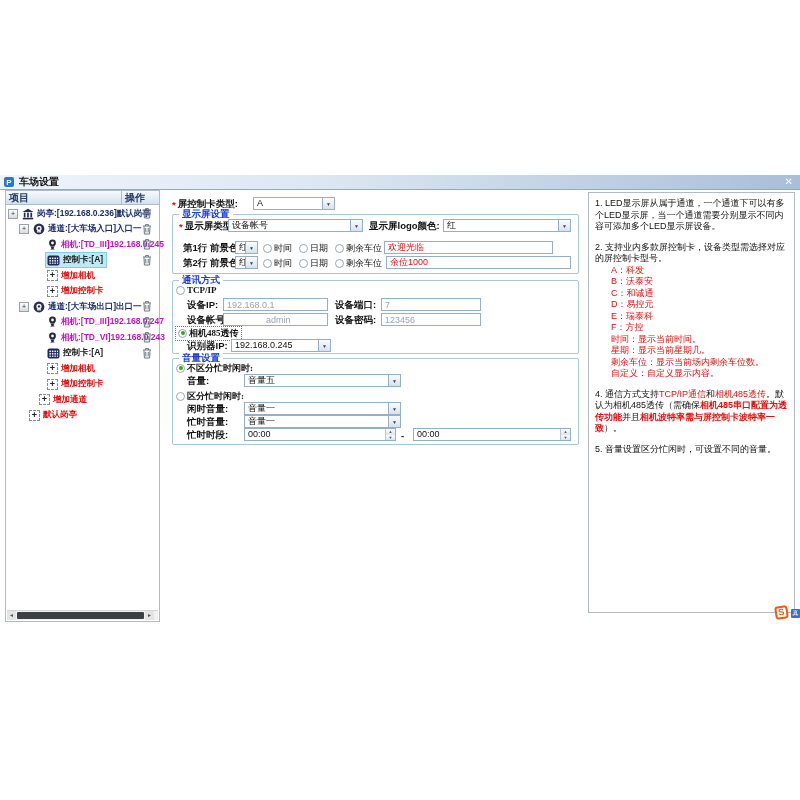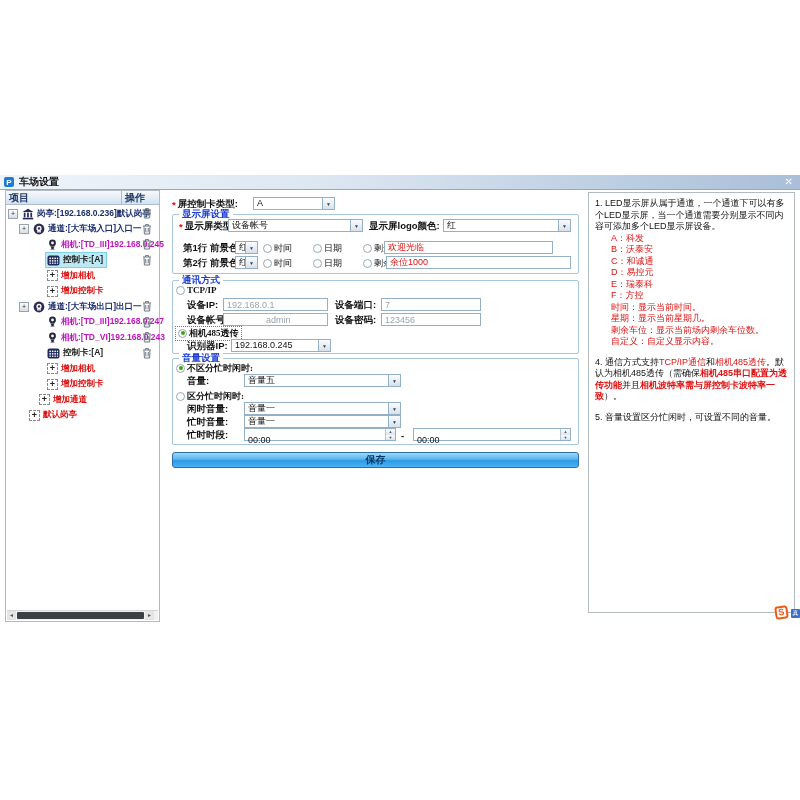--- a/index.html
+++ b/index.html
@@ -56,27 +56,27 @@
           font-size:9px;padding:0 3px;font-family:inherit;color:#111;}
   .tinput.dim{color:#9aa4ae;}
   .tinput.redtext{color:#e01010;}
   .radio{width:9px;height:9px;border-radius:50%;border:1px solid #9aa8b4;background:#fff;
          display:inline-block;position:relative;flex:none;margin-right:2px;box-sizing:border-box;}
   .radio.on::after{content:'';position:absolute;left:1.5px;top:1.5px;width:4px;height:4px;border-radius:50%;background:#3aa414;}
   .rlabel{font-size:9px;color:#111;}
   .rbold{font-weight:bold;font-family:Liberation Serif, serif;}
   .focusbox{outline:1px dotted #777;padding:0 2px;}
   .spin{position:absolute;height:13px;border:1px solid #94b0c6;box-sizing:border-box;background:#fff;display:flex;}
-  .spin .sval{flex:1;font-size:9px;line-height:11px;padding:6px 3px;}
+  .spin .sval{flex:1;font-size:9px;line-height:11px;padding:0 3px;}
   .spin .sbtns{width:9px;border-left:1px solid #b7c6d4;display:flex;flex-direction:column;}
   .spin .sbtns span{flex:1;font-size:4px;line-height:5px;text-align:center;color:#556;background:linear-gradient(#fafcfe,#dde5ec);}
   .save-btn{position:absolute;left:4px;top:262px;width:405px;height:14px;border:1px solid #2b6ea8;border-radius:3px;
             background:linear-gradient(#9ed8f8 0%,#57b5ee 45%,#2d9ae6 55%,#4fb2f2 100%);
             color:#0a3a66;font-weight:bold;font-size:10px;text-align:center;line-height:14px;cursor:pointer;}
-  .radgroup{display:flex;align-items:center;gap:21px;}
+  .radgroup{display:flex;align-items:center;gap:7px;}
   .radgroup .opt{display:flex;align-items:center;}
   
   .tipspanel{position:absolute;left:588px;top:192px;width:207px;height:421px;background:#fff;
              border:1px solid #b4bac2;box-sizing:border-box;padding:5px 6px;overflow:hidden;}
   .tips-title{text-align:center;font-size:11px;font-weight:bold;margin:2px 0 8px 0;}
   .tipline{font-size:9px;line-height:11.5px;}
   .tipline.gap{margin-top:9px;}
   .tipline.ind1{padding-left:16px;}
   .seg-black{color:#111;}
   .seg-red{color:#e01010;}
@@ -583,26 +583,26 @@
       </div>
       <div class="spin" style="left:240px;top:69px;width:158px;">
         <span class="sval">00:00</span>
         <span class="sbtns">
             <span>▲</span>
             <span>▼</span>
           </span>
       </div>
     </div>
 
-    <div class="save-btn">保存</div>
   </div>
 
   <div class="tipspanel">
     <div>
         <div class="tipline ind0"><span class="seg-black">1.  LED显示屏从属于通道，一个通道下可以有多个LED显示屏，当一个通道需要分别显示不同内容可添加多个LED显示屏设备。</span></div>
+        <div class="tipline ind0 gap"><span class="seg-black">2.  支持业内多款屏控制卡，设备类型需选择对应的屏控制卡型号。</span></div>
         <div class="tipline ind1"><span class="seg-red">A：科发</span></div>
         <div class="tipline ind1"><span class="seg-red">B：沃泰安</span></div>
         <div class="tipline ind1"><span class="seg-red">C：和诚通</span></div>
         <div class="tipline ind1"><span class="seg-red">D：易控元</span></div>
         <div class="tipline ind1"><span class="seg-red">E：瑞泰科</span></div>
         <div class="tipline ind1"><span class="seg-red">F：方控</span></div>
         <div class="tipline ind1"><span class="seg-red">时间：显示当前时间。</span></div>
         <div class="tipline ind1"><span class="seg-red">星期：显示当前星期几。</span></div>
         <div class="tipline ind1"><span class="seg-red">剩余车位：显示当前场内剩余车位数。</span></div>
         <div class="tipline ind1"><span class="seg-red">自定义：自定义显示内容。</span></div>

